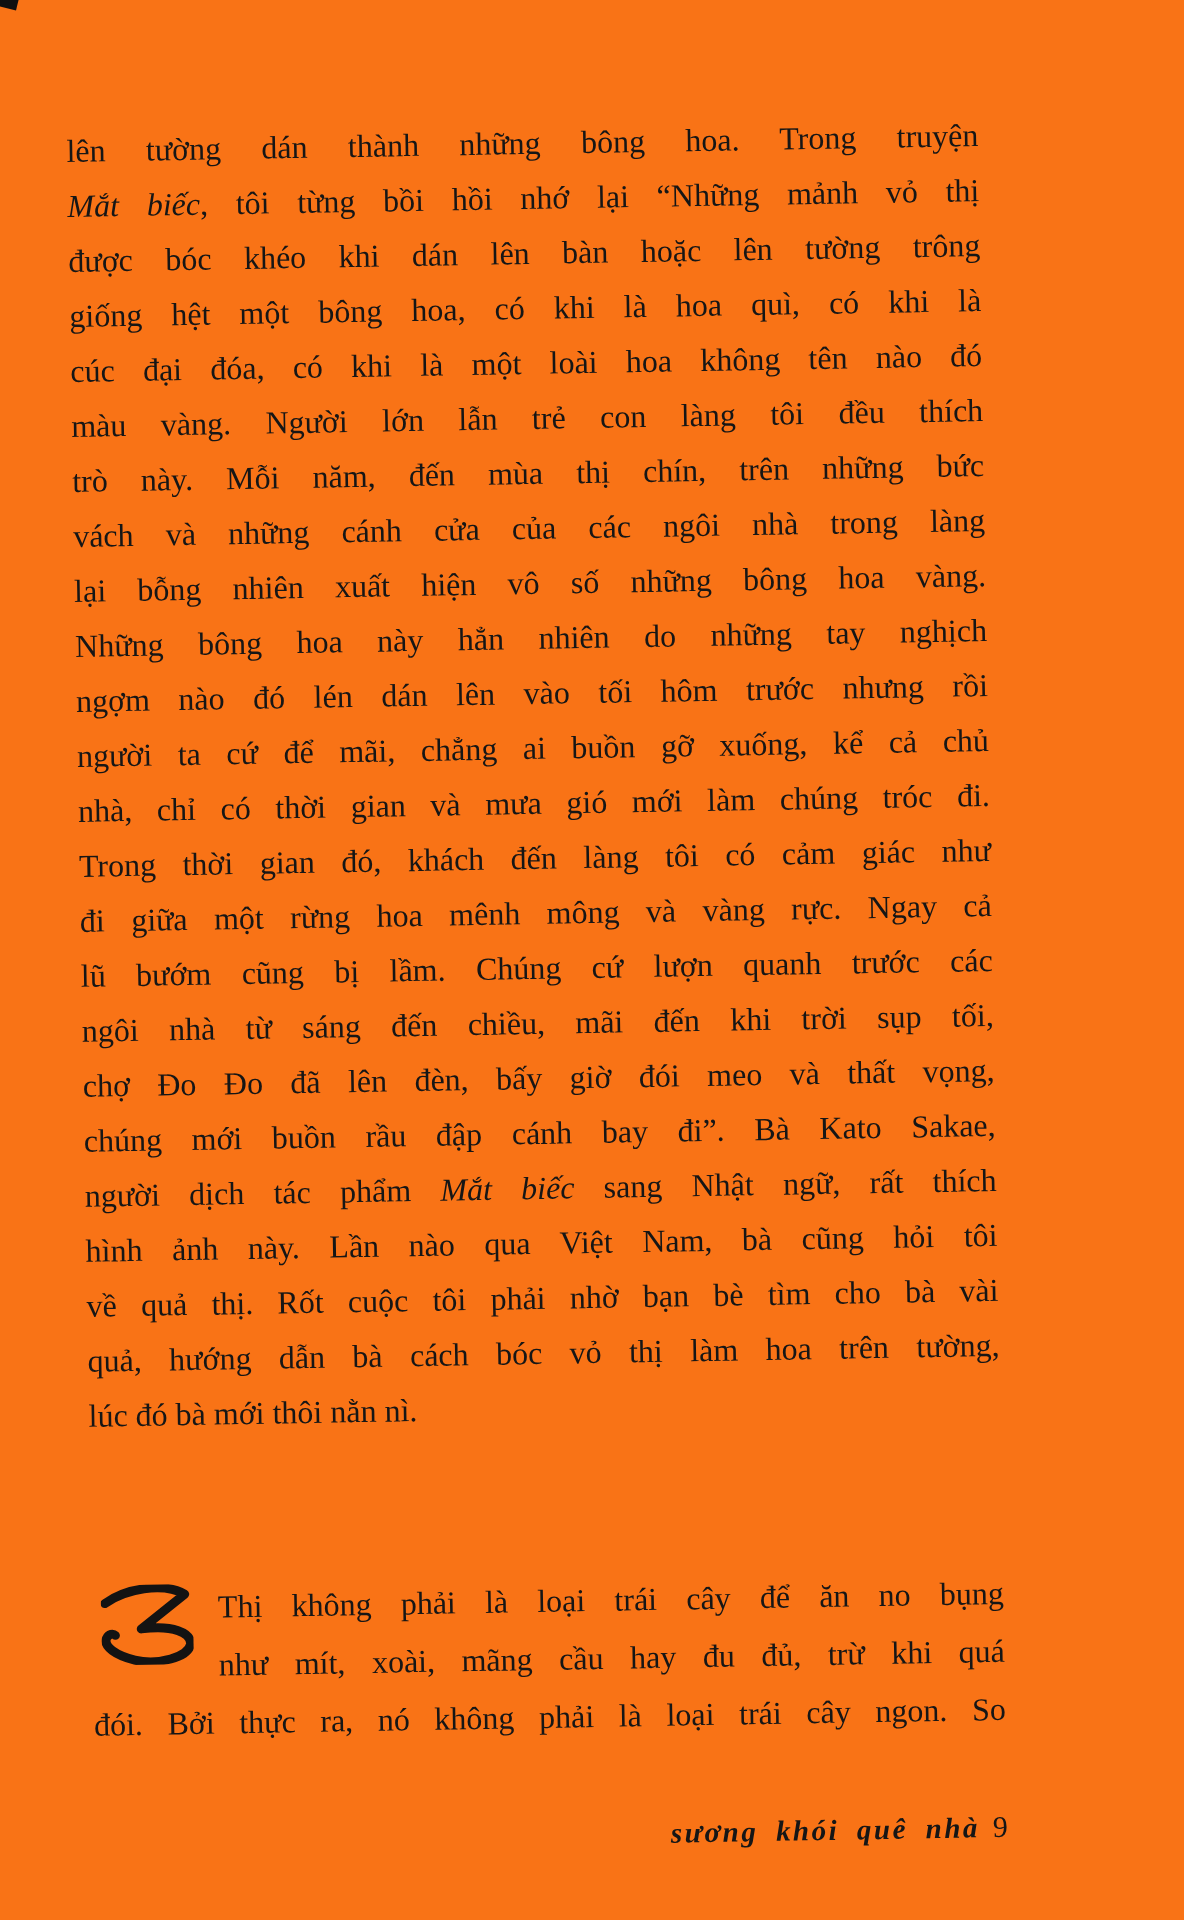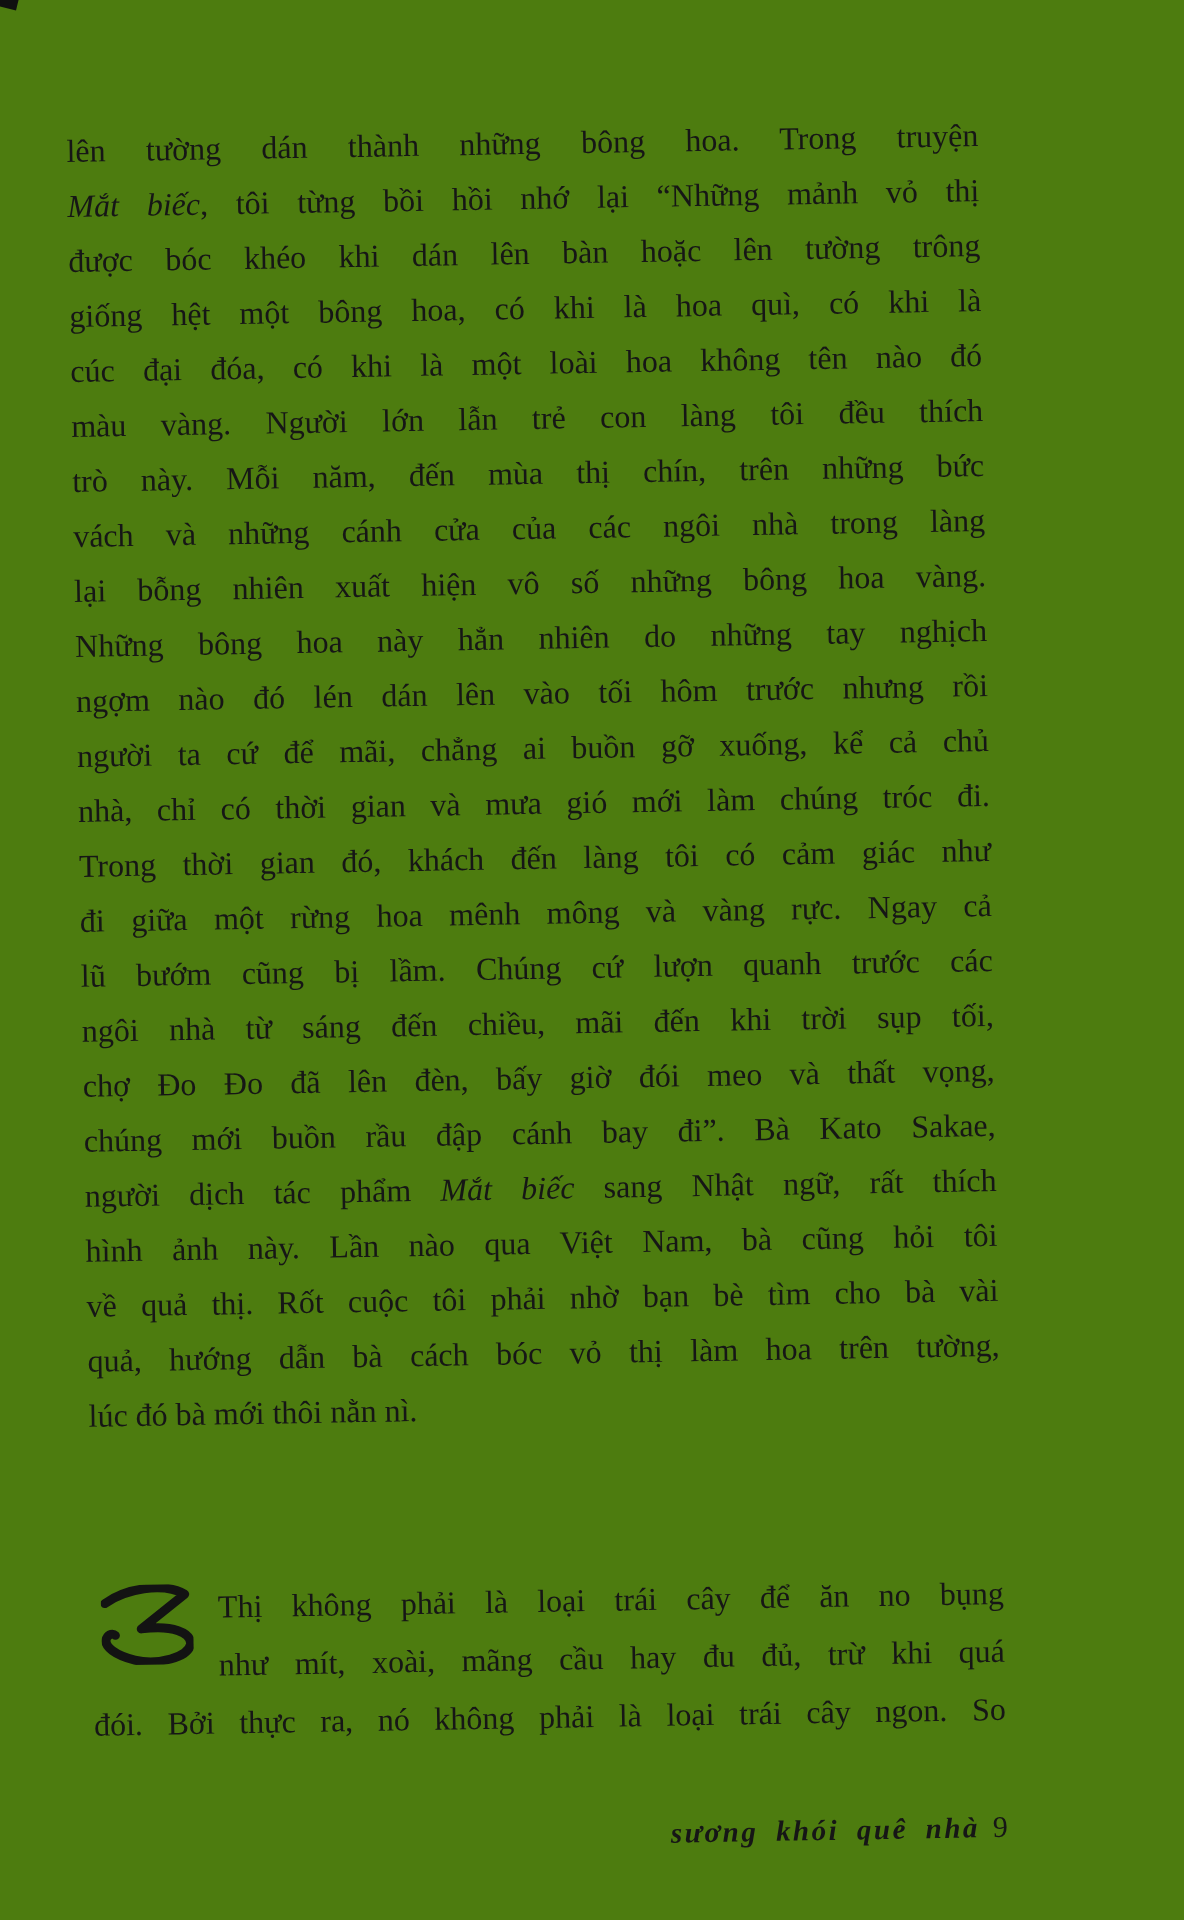--- a/index.html
+++ b/index.html
@@ -9,21 +9,21 @@
   body {
     width: 1184px;
     height: 1920px;
     background: #ffffff;
     position: relative;
     overflow: hidden;
   }
   .page {
     position: absolute;
     inset: 0;
-    background: #4d7c0f;
+    background: #f97316;
   }
   
   .corner-mark {
     position: absolute;
     left: -12px;
     top: -6px;
     width: 30px;
     height: 13px;
     background: #101010;
     transform: rotate(14deg);

